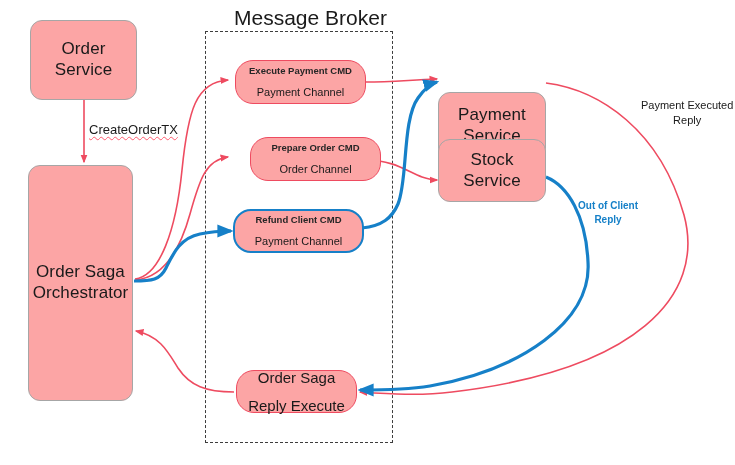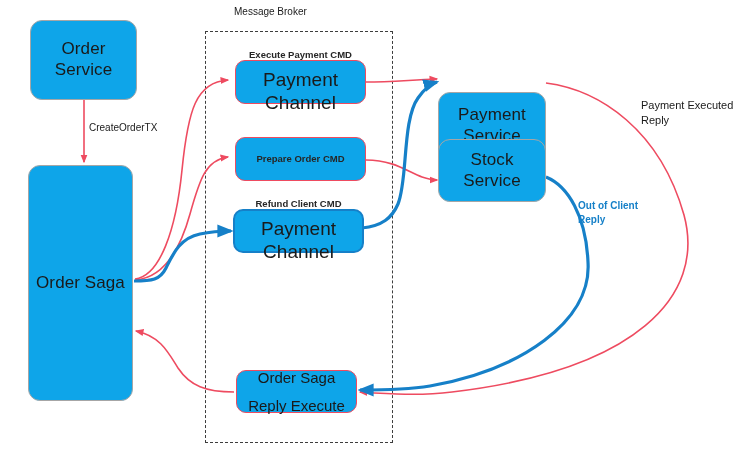--- a/index.html
+++ b/index.html
@@ -24,80 +24,82 @@
     pointer-events: none;
   }
   .node {
     position: absolute;
     box-sizing: border-box;
     display: flex;
     flex-direction: column;
     align-items: center;
     justify-content: center;
     text-align: center;
-    background: #0ea5e9;
+    background: #fca5a5;
   }
   .svc {
     border: 1.6px solid #a6a6a6;
     border-radius: 12px;
   }
   .svc .line {
     font-size: 17px;
     color: #1a1a1a;
     line-height: 1.22;
     letter-spacing: 0.1px;
   }
   .chan {
-    border-radius: 10px;
+    border-radius: 18px;
     gap: 8px;
   }
   .chan.red { border: 1.7px solid #ee4b60; }
   .chan.blue { border: 2.6px solid #1680c8; }
   .chan .cmd {
     font-size: 9.5px;
     font-weight: bold;
     color: #262626;
     line-height: 1.2;
     margin-bottom: 1px;
   }
   .chan .chname {
-    font-size: 19px;
+    font-size: 11px;
     color: #1a1a1a;
     line-height: 1.2;
   }
   .reply-chan .chname {
     font-size: 15px;
     line-height: 1.28;
   }
   .broker-box {
     position: absolute;
     box-sizing: border-box;
     border: 1.7px dashed #3d3d3d;
     background: transparent;
   }
   .broker-title {
     position: absolute;
-    font-size: 10px;
+    font-size: 21px;
     color: #1a1a1a;
     white-space: nowrap;
   }
   .edge-label {
     position: absolute;
     font-size: 11px;
     color: #1a1a1a;
     line-height: 1.35;
     white-space: pre-line;
+    text-align: center;
   }
   .edge-label.blue {
     color: #1680c8;
     font-weight: bold;
     font-size: 10px;
   }
   .edge-label.spell {
-    font-size: 10px;
+    font-size: 13px;
+    text-decoration: underline;
     text-decoration-color: #ff5a6e;
     text-decoration-style: wavy;
     text-decoration-thickness: 1px;
     text-underline-offset: 2px;
   }
 </style>
 </head>
 <body>
 
 <div id="canvas">
@@ -136,39 +138,41 @@
     <path d="M 234 392 C 206 392 190 386 178 368 C 168 352 160 336 136 331" stroke="#ee4b60" stroke-width="1.6" fill="none" marker-end="url(#arrowRed)"></path>
   </svg>
 
   <div class="node svc" style="left:30px; top:20px; width:107px; height:80px;">
     <span class="line">Order</span>
     <span class="line">Service</span>
   </div>
 
   <div class="node svc" style="left:28px; top:165px; width:105px; height:236px;">
     <span class="line">Order Saga</span>
+    <span class="line">Orchestrator</span>
   </div>
 
   <div class="node svc" style="left:438px; top:48px; width:108px; height:68px;margin-top:44px;">
     <span class="line">Payment</span>
     <span class="line">Service</span>
   </div>
 
   <div class="node svc" style="left:438px; top:139px; width:108px; height:63px;text-align:right;">
     <span class="line">Stock</span>
     <span class="line">Service</span>
   </div>
 
   <div class="node chan red" style="left:235px; top:60px; width:131px; height:44px;">
     <span class="cmd">Execute Payment CMD</span>
     <span class="chname">Payment Channel</span>
   </div>
 
-  <div class="node chan red" style="left:235px; top:137px; width:131px; height:44px;">
+  <div class="node chan red" style="left:250px; top:137px; width:131px; height:44px;">
     <span class="cmd">Prepare Order CMD</span>
+    <span class="chname">Order Channel</span>
   </div>
 
   <div class="node chan blue" style="left:233px; top:209px; width:131px; height:44px;">
     <span class="cmd">Refund Client CMD</span>
     <span class="chname">Payment Channel</span>
   </div>
 
   <div class="node chan red reply-chan" style="left:236px; top:370px; width:121px; height:43px;">
     <span class="chname">Order Saga</span>
     <span class="chname">Reply Execute</span>

